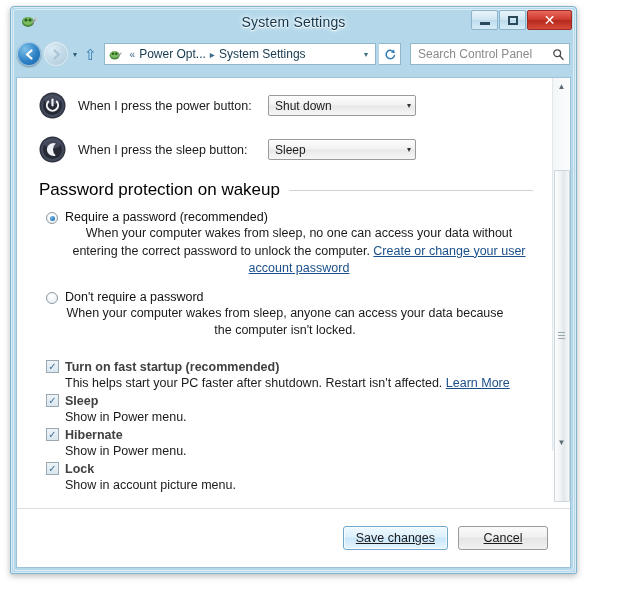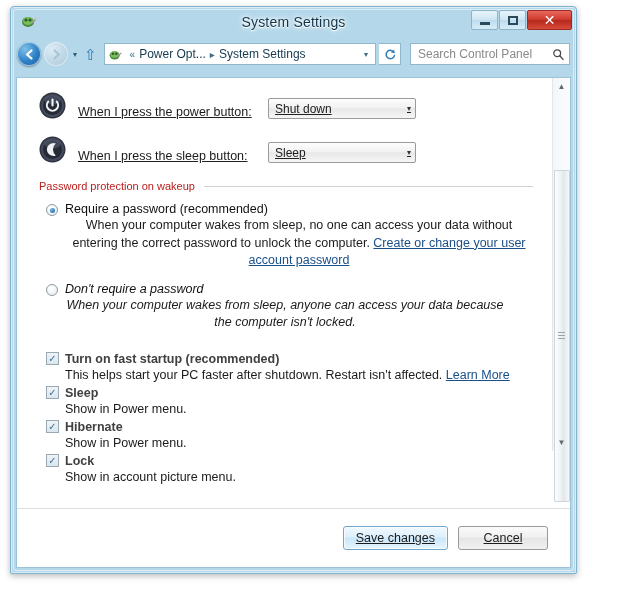--- a/index.html
+++ b/index.html
@@ -135,37 +135,37 @@
   .sb-arrow.up { top:0; } .sb-arrow.down { bottom:0; }
   .sb-thumb {
     position:absolute; left:1px; width:14px; top:92px; height:330px;
     background: linear-gradient(to right,#fdfdfe 0%,#eef1f3 45%,#e2e7ea 60%,#f6f8f9 100%);
     border: 1px solid #cdd6dc; border-radius: 1px;
   }
   .sb-grip { position:absolute; left:3px; top:50%; margin-top:-4px; width:7px; height:8px; }
   .sb-grip i { display:block; height:1px; background:#9aa6ae; margin-bottom:2px; }
 
   
-  .pwr-row { display:flex; align-items:flex-end; margin-bottom: 17px; text-decoration: underline; }
+  .pwr-row { display:flex; align-items:center; margin-bottom: 17px; }
   .pwr-icon { width: 27px; height: 27px; flex:0 0 auto; margin-right: 12px; }
   .pwr-label { font-size: 12.5px; color:#1b1b1b; width: 190px; }
   .combo {
     width: 148px; height: 21px;
     border: 1px solid #9a9a9a; border-radius: 2px;
     background: linear-gradient(to bottom,#fdfdfd 0%,#f2f2f2 45%,#e8e8e8 52%,#f6f6f6 100%);
     display:flex; align-items:center; padding: 0 4px 0 6px;
     box-sizing: border-box; font-size: 12px; color:#1b1b1b;
   }
   .combo-val { flex: 1 1 auto; }
   .combo-arrow { font-size: 8px; color:#333; }
 
   
   .group { margin-top: 14px; }
   .group-head { display:flex; align-items:center; margin-bottom: 10px; }
-  .group-title { font-size: 11px; color:#b91c1c; white-space:nowrap; }
+  .group-title { font-size: 17px; color:#000000; white-space:nowrap; }
   .group-rule { flex: 1 1 auto; height: 1px; background: #d2d2d2; margin-left: 9px; }
 
   .opt { margin-bottom: 4px; text-align: center; }
   .opt-head { display:flex; align-items:flex-start; }
   .radio {
     width: 12px; height: 12px; border-radius: 50%; flex:0 0 auto;
     margin: 2px 7px 0 7px;
     border: 1px solid #8d9aa2;
     background: radial-gradient(circle at 40% 32%, #ffffff 0%, #eef2f4 70%, #dfe6ea 100%);
     position: relative; box-sizing: border-box;
@@ -350,21 +350,21 @@
               <div class="opt-head">
                 <span class="radio on"></span>
                 <span class="opt-label">Require a password (recommended)</span>
               </div>
               <div class="opt-desc">
                 <span>When your computer wakes from sleep, no one can access your data without entering the correct password to unlock the computer.</span>
                 <span class="link">Create or change your user account password</span>
               </div>
             </div>
 
-            <div class="opt" style="margin-top:12px;font-style:italic;">
+            <div class="opt" style="margin-top:12px;">
               <div class="opt-head">
                 <span class="radio"></span>
                 <span class="opt-label">Don't require a password</span>
               </div>
               <div class="opt-desc" style="max-width:440px;">When your computer wakes from sleep, anyone can access your data because the computer isn't locked.</div>
             </div>
           </div>
 
           <div class="group" style="margin-top:20px;">
 

